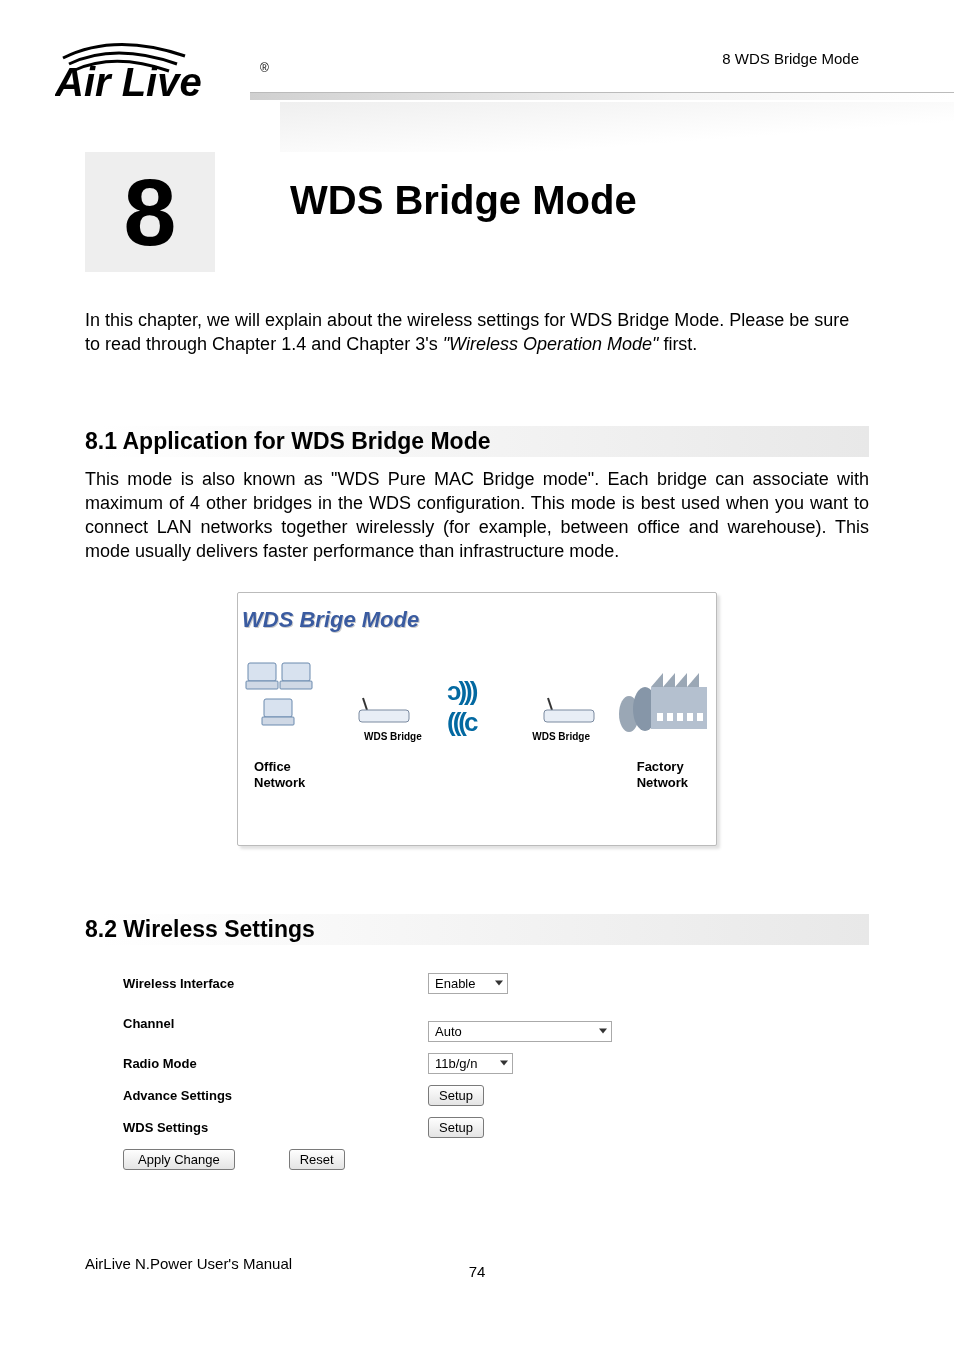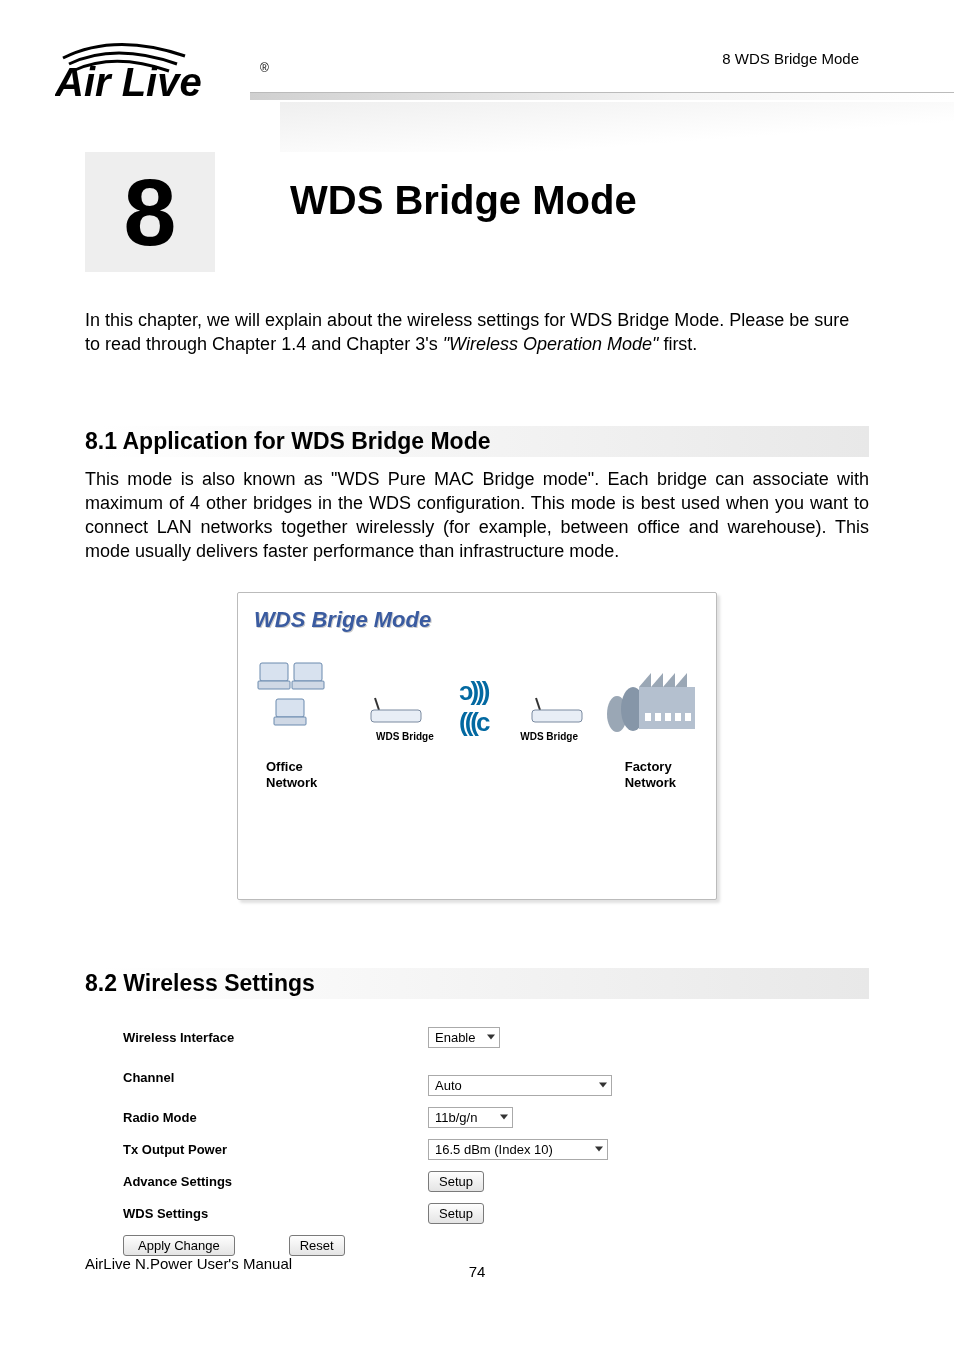--- a/index.html
+++ b/index.html
@@ -97,27 +97,27 @@
       text-align: justify;
       margin-bottom: 28px;
     }
     .diagram-wrap {
       display: flex;
       justify-content: center;
       margin-bottom: 68px;
     }
     .diagram-box {
       width: 480px;
-      height: 308px;
+      height: 254px;
       border: 1px solid #bbb;
       box-shadow: 3px 3px 3px rgba(0,0,0,0.12);
       border-radius: 2px;
       position: relative;
       background: #fff;
-      padding: 14px 16px;
+      padding: 14px 4px;
     }
     .diagram-title {
       font-size: 22px;
       font-weight: bold;
       color: #3a5ba0;
       text-shadow: 1px 1px 0 #ccc;
       font-style: italic;
       margin-bottom: 8px;
     }
     .diagram-body { position: relative; height: 180px; }
@@ -191,21 +191,21 @@
     .dropdown .caret {
       position: absolute;
       right: 4px;
       top: 50%;
       transform: translateY(-50%);
       width: 0; height: 0;
       border-left: 4px solid transparent;
       border-right: 4px solid transparent;
       border-top: 5px solid #333;
     }
-    .dd-enable { width: 72px; }
+    .dd-enable { width: 80px; }
     .dd-channel { width: 184px; margin-top: 16px; }
     .dd-radio { width: 85px; }
     .dd-power { width: 180px; }
     .action-btn {
       border: 1px solid #7a7a7a;
       background: linear-gradient(#fefefe, #e4e4e4);
       border-radius: 3px;
       padding: 2px 10px;
       font-size: 13px;
       font-family: Tahoma, Arial, sans-serif;
@@ -345,27 +345,20 @@
         </div>
       </div>
       <div class="settings-row">
         <div class="label">Radio Mode</div>
         <div class="dropdown dd-radio">
           <span>11b/g/n</span>
             <span class="caret"></span>
         </div>
       </div>
       <div class="settings-row">
-        <div class="label">Tx Output Power</div>
-        <div class="dropdown dd-power">
-          <span>16.5 dBm (Index 10)</span>
-            <span class="caret"></span>
-        </div>
-      </div>
-      <div class="settings-row">
         <div class="label">Advance Settings</div>
         <button class="action-btn">Setup</button>
       </div>
       <div class="settings-row">
         <div class="label">WDS Settings</div>
         <button class="action-btn">Setup</button>
       </div>
       <div class="button-row">
         <button class="action-btn">Apply Change</button>
         <button class="action-btn">Reset</button>

